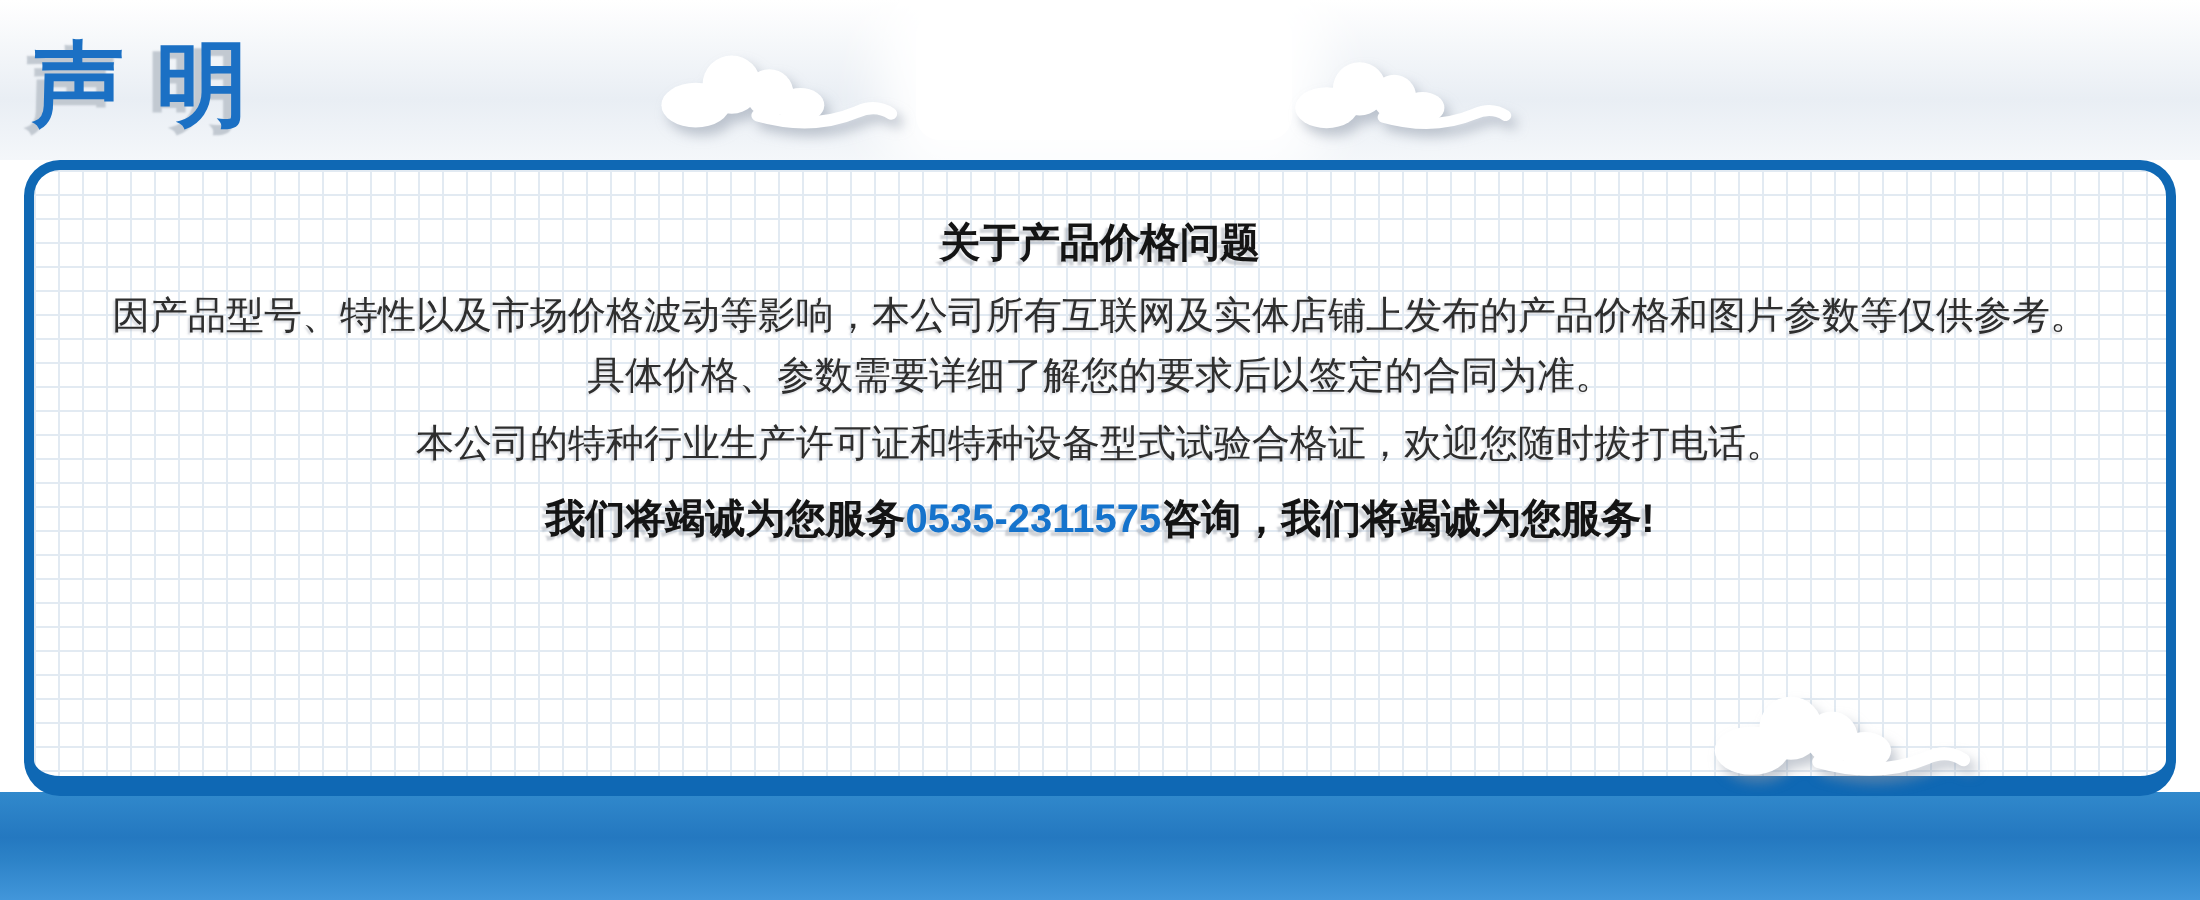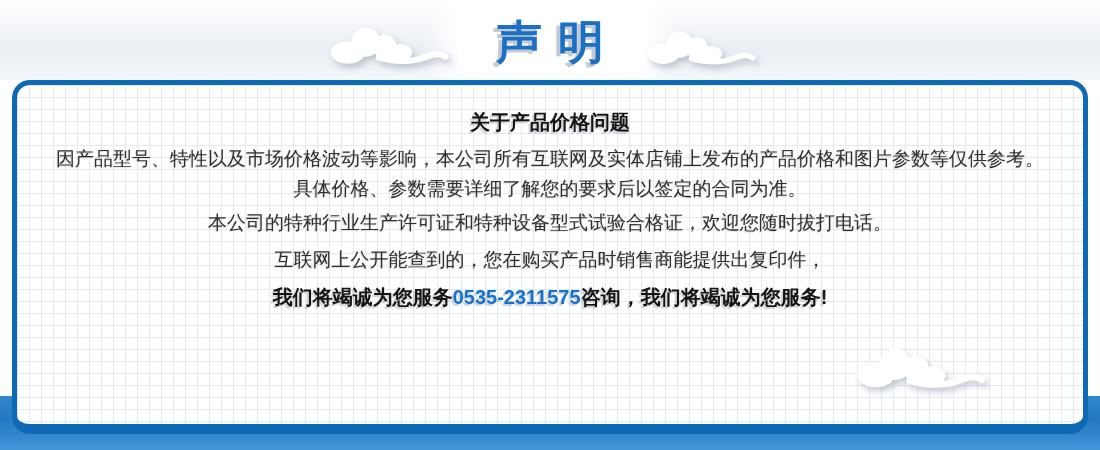--- a/index.html
+++ b/index.html
@@ -15,35 +15,35 @@
     position:absolute; left:0; top:0; width:1100px; height:80px;
     background:linear-gradient(180deg,#ffffff 0%,#e9eef4 62%,#f4f7fa 100%);
   }
   .title-halo {
     position:absolute; left:458px; top:6px; width:188px; height:64px;
     background:#ffffff; border-radius:12px;
     box-shadow:0 0 26px 18px rgba(255,255,255,0.95);
   }
   .page-title {
     position:absolute; left:0; top:12px; width:1100px;
-    text-align:center; font-size:46px; font-weight:bold;
+    text-align:left; font-size:46px; font-weight:bold;
     letter-spacing:16px; text-indent:16px;
     color:#1b70c4;
     text-shadow:-4px 3px 1px #c2c9d1;
   }
 
   
   .cloud { position:absolute; filter:drop-shadow(3px 4px 3px rgba(140,150,165,0.5)); }
   .cloud-left   { left:328px; top:20px;  width:122px; height:48px; }
   .cloud-right  { left:645px; top:24px;  width:112px; height:44px; }
   .cloud-card   { left:848px; top:340px; width:145px; height:52px; z-index:5; }
 
   
   .card {
-    position:absolute; left:12px; top:80px; width:1076px; height:354px;
+    position:absolute; left:12px; top:80px; width:1076px; height:318px;
     background:#ffffff;
     border:5px solid #0f68b4; border-bottom-width:10px;
     border-radius:18px;
     background-image:
       linear-gradient(#e2eaf2 1px, transparent 1px),
       linear-gradient(90deg,#e2eaf2 1px, transparent 1px);
     background-size:12px 12px;
     background-position:0 0;
     z-index:2;
   }
@@ -110,21 +110,20 @@
   <div class="bottom-band"></div>
 
   <div class="card">
     <div class="card-inner">
 
       <div class="line heading-line">关于产品价格问题</div>
       <div class="line body-line mt-a">因产品型号、特性以及市场价格波动等影响，本公司所有互联网及实体店铺上发布的产品价格和图片参数等仅供参考。</div>
       <div class="line body-line mt-b">具体价格、参数需要详细了解您的要求后以签定的合同为准。</div>
 
       <div class="line body-line mt-d">本公司的特种行业生产许可证和特种设备型式试验合格证，欢迎您随时拔打电话。</div>
-      <div class="line body-line mt-a">互联网上公开能查到的，您在购买产品时销售商能提供出复印件，</div>
 
       <div class="line footer-line mt-a">
         <span>我们将竭诚为您服务</span><span class="phone-number">0535-2311575</span><span>咨询，我们将竭诚为您服务!</span>
       </div>
 
     </div>
   </div>
 
   <svg class="cloud cloud-card" viewBox="0 0 140 56">
     <g fill="#ffffff">

